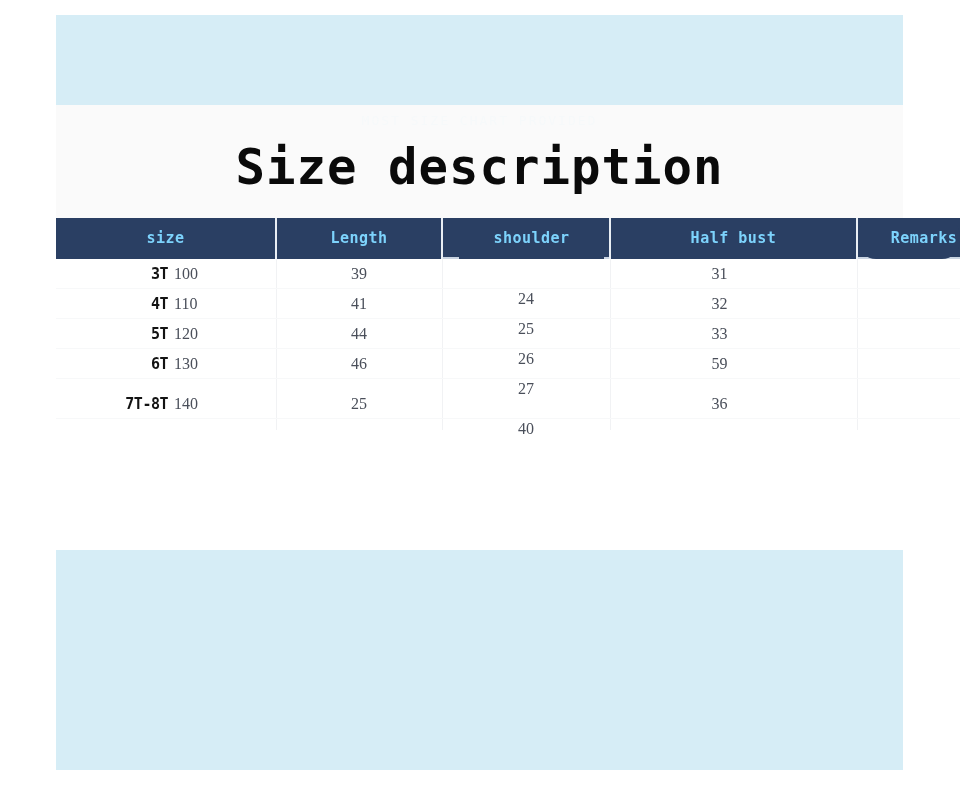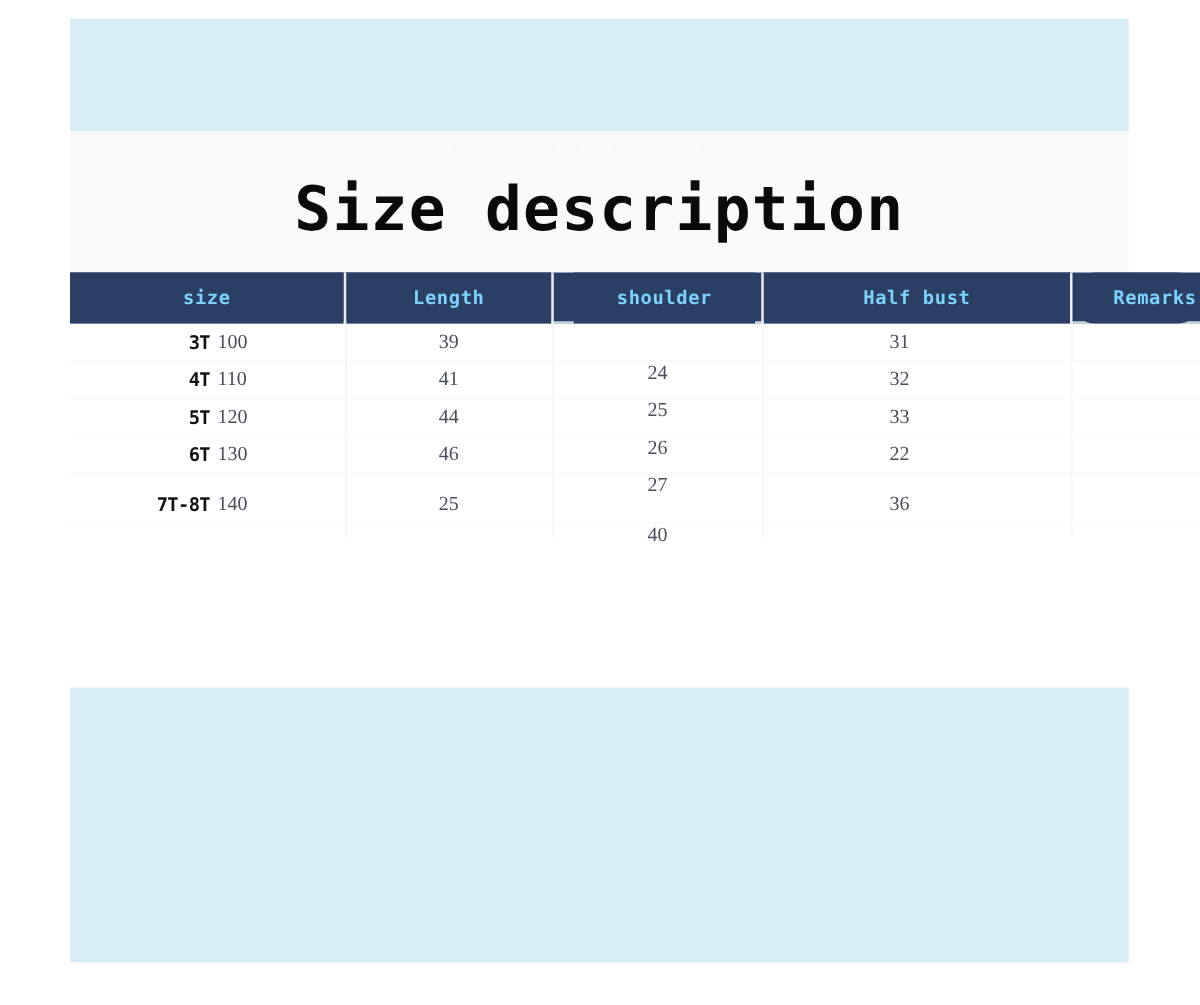--- a/index.html
+++ b/index.html
@@ -233,21 +233,21 @@
         <div class="cell cell-bust">26</div>
         <div class="cell cell-half">33</div>
         <div class="cell cell-remarks"></div>
       </div>
 
       <div class="row" style="top:90px;">
         <div class="cell cell-size">6T</div>
         <div class="cell cell-length">130</div>
         <div class="cell cell-shoulder">46</div>
         <div class="cell cell-bust">27</div>
-        <div class="cell cell-half">22</div>
+        <div class="cell cell-half">59</div>
         <div class="cell cell-remarks"></div>
       </div>
 
       <div class="row" style="top:130px;">
         <div class="cell cell-size">7T-8T</div>
         <div class="cell cell-length">140</div>
         <div class="cell cell-shoulder">25</div>
         <div class="cell cell-bust">40</div>
         <div class="cell cell-half">36</div>
         <div class="cell cell-remarks"></div>

